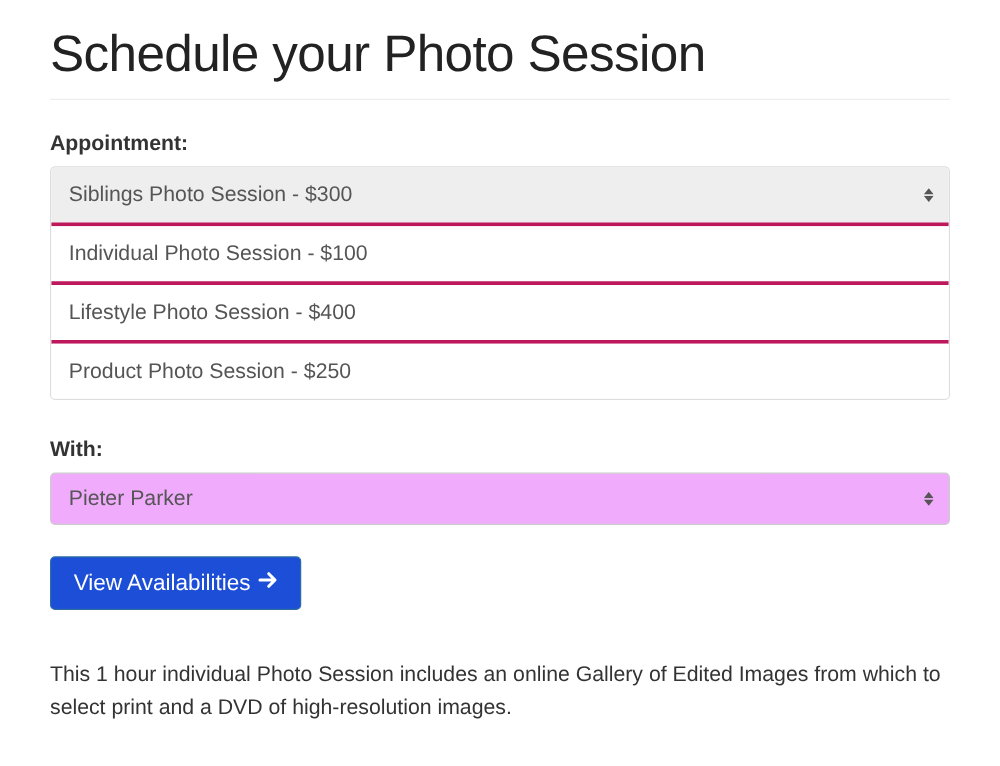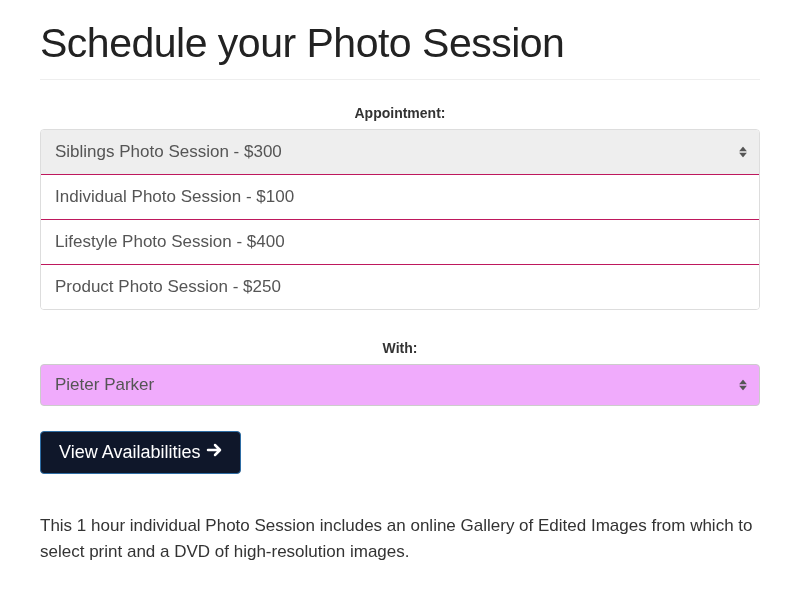--- a/index.html
+++ b/index.html
@@ -16,39 +16,38 @@
       color: #222;
       letter-spacing: -0.5px;
       margin-bottom: 12px;
     }
     .hr {
       border: none;
       border-top: 1px solid #eee;
       margin-bottom: 25px;
     }
     .field-label {
-      font-size: 14px;
+      font-size: 17px;
       font-weight: 700;
       color: #333;
       margin-bottom: 8px;
       display: block;
-      text-align: center;
     }
     .list-group {
       border: 1px solid #ddd;
       border-radius: 4px;
       overflow: hidden;
       margin-bottom: 30px;
     }
     .list-item {
       padding: 12px 14px;
       font-size: 17px;
       color: #555;
       background: #fff;
-      border-bottom: 1px solid #be185d;
+      border-bottom: 3px solid #be185d;
       position: relative;
     }
     .list-item:last-child { border-bottom: none; }
     .list-item.selected {
       background: #eeeeee;
     }
     .sort-arrows {
       position: absolute;
       right: 12px;
       top: 50%;
@@ -69,21 +68,21 @@
     }
     .select-display {
       padding: 10px 14px;
       font-size: 17px;
       color: #555;
     }
     .btn-primary {
       display: inline-flex;
       align-items: center;
       gap: 6px;
-      background: #0f172a;
+      background: #1d4ed8;
       color: #fff;
       border: 1px solid #2e6da4;
       border-radius: 4px;
       padding: 10px 18px;
       font-size: 18px;
       cursor: pointer;
       margin-bottom: 22px;
     }
     .btn-primary svg { display: inline-block; }
     .description {

